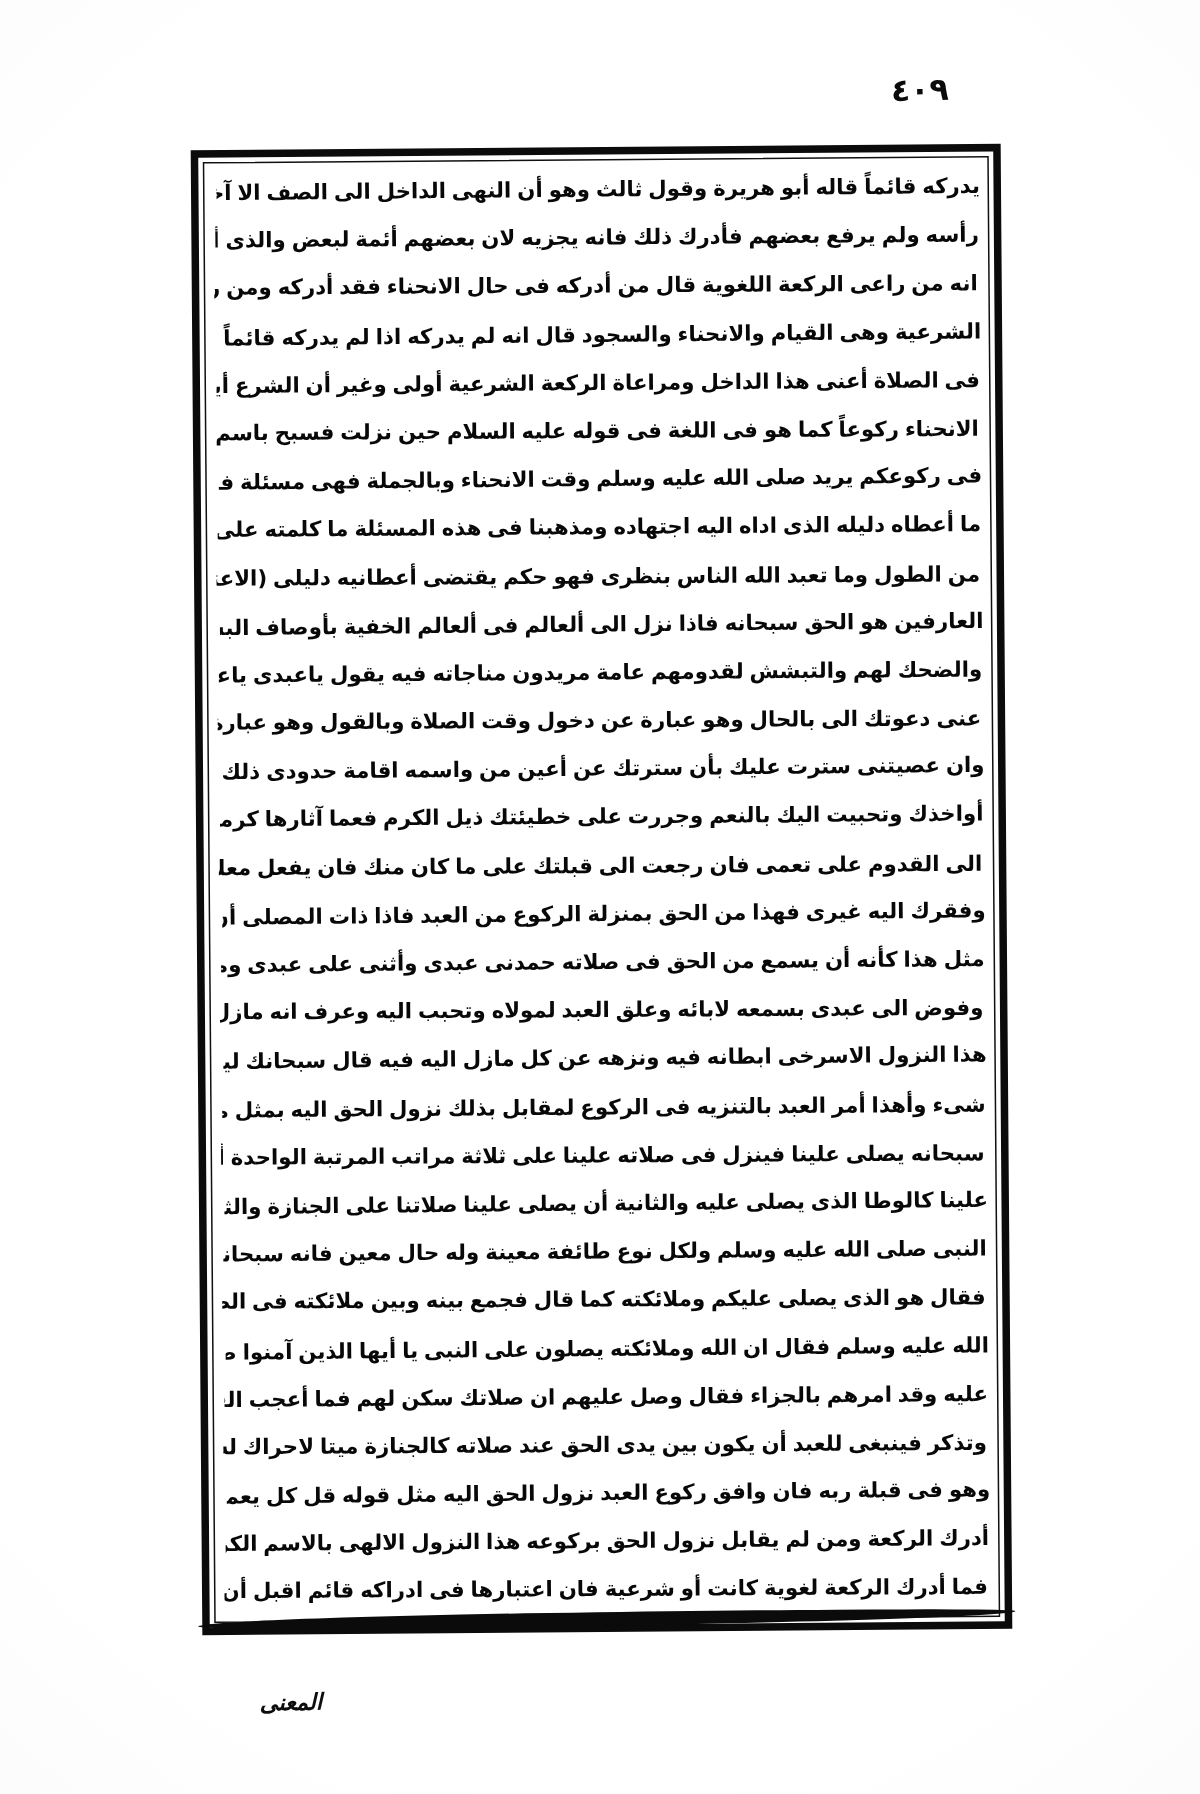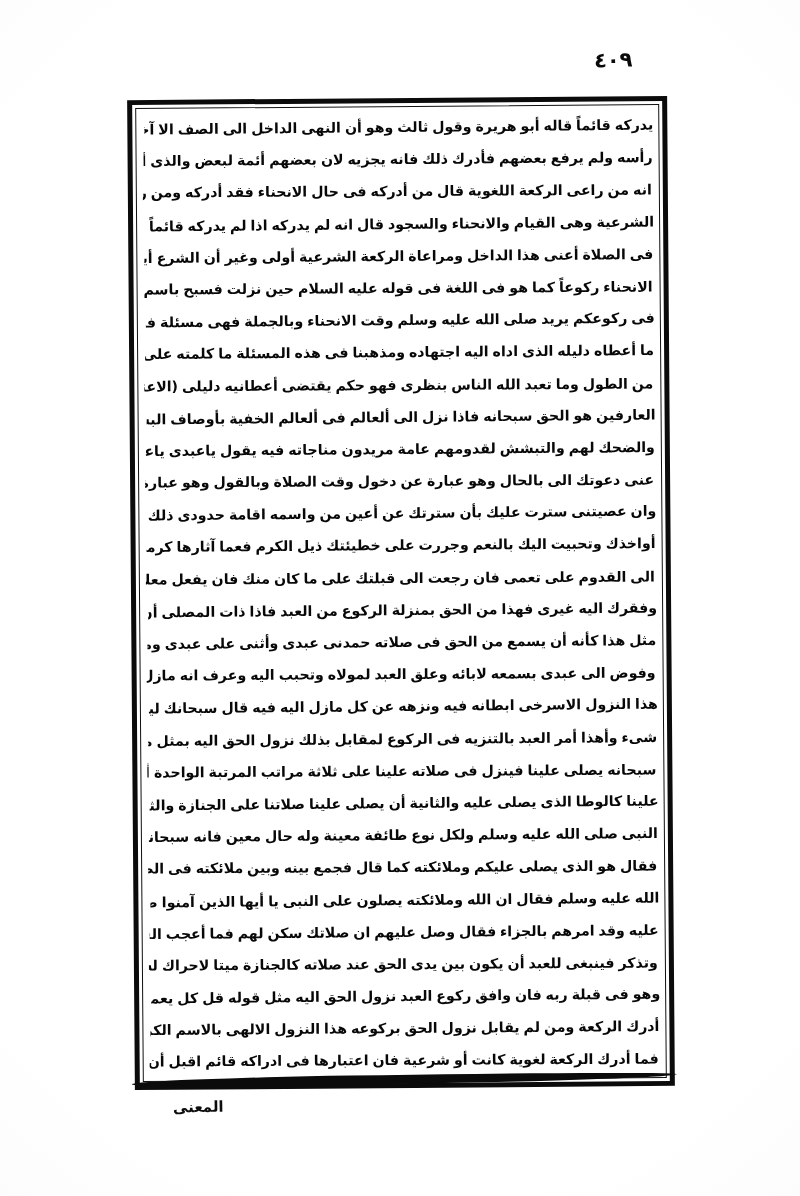--- a/index.html
+++ b/index.html
@@ -108,27 +108,28 @@
   
   .line:nth-child(3n)   { transform: translateX(-1px) rotate(0.12deg); }
   .line:nth-child(3n+1) { transform: translateX(1px)  rotate(-0.1deg); }
   .line:nth-child(5n)   { letter-spacing: -0.45px; }
   .line:nth-child(7n)   { letter-spacing: -0.15px; }
 
   
   #catchword {
     position: absolute;
     left: 173px;
-    top: 1098px;
+    top: 1126px;
     direction: rtl;
     font-family: "DejaVu Sans", sans-serif;
     font-size: 15px;
     font-weight: 700;
     color: #0d0d0d;
     transform: rotate(-1deg);
+    font-style: italic;
   }
 </style>
 </head>
 <body>
 
 <div id="page">
 
   <div id="paper-tone"></div>
 
   <div id="page-number">٤٠٩</div>

